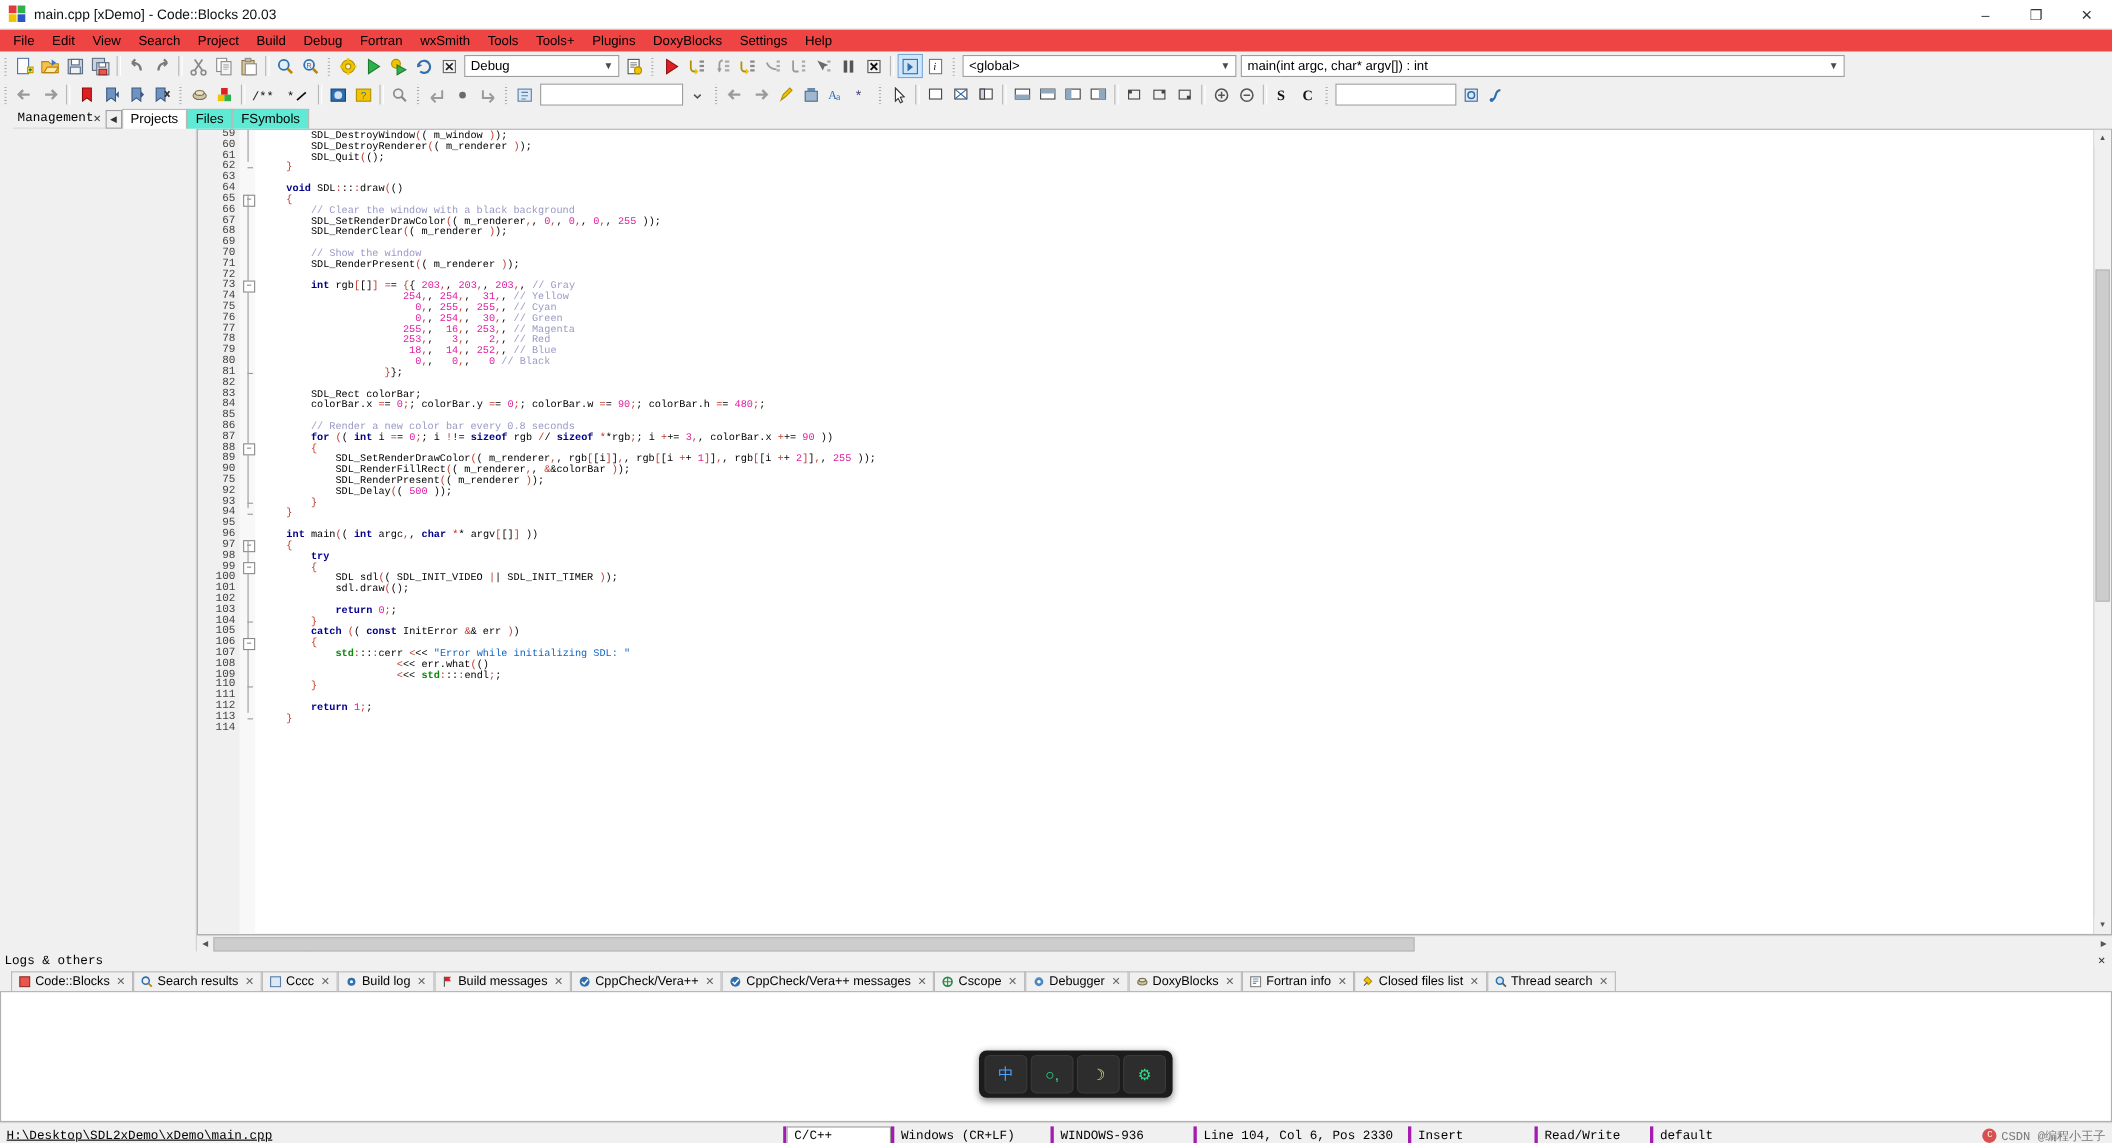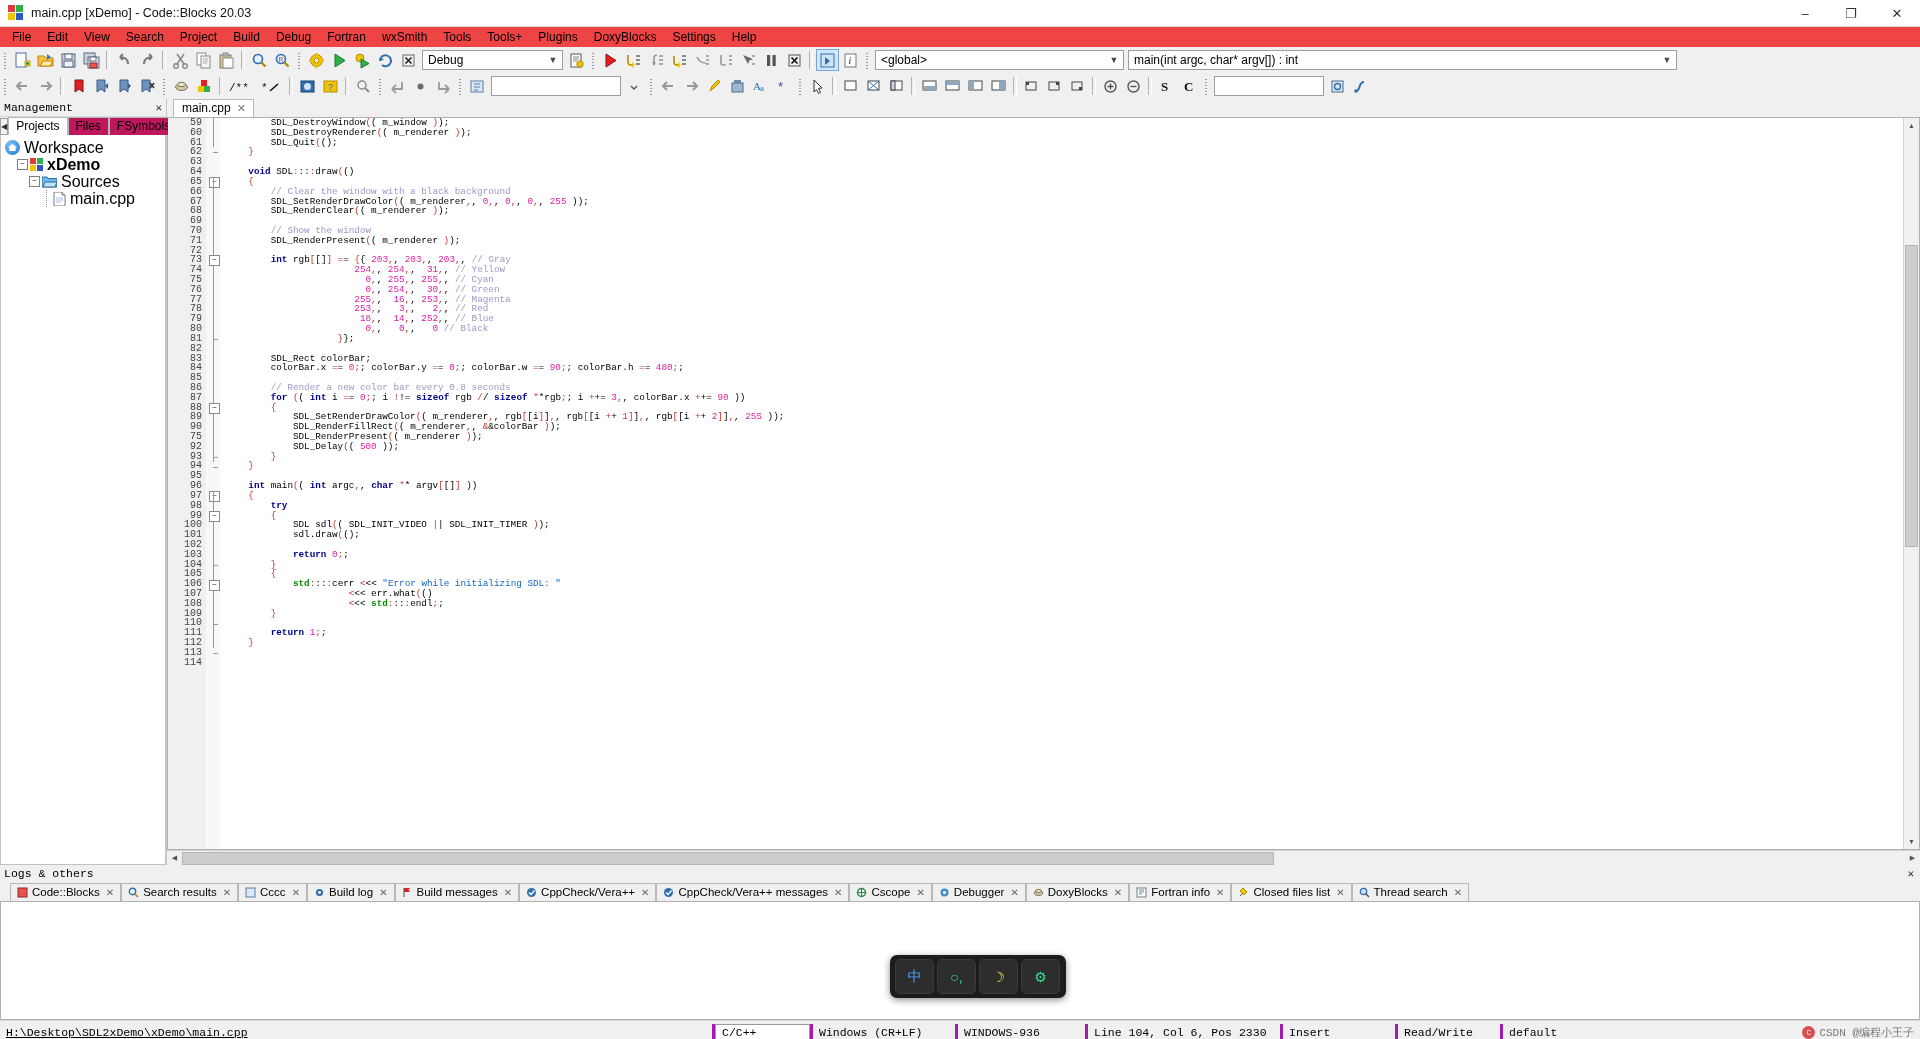--- a/index.html
+++ b/index.html
@@ -29,28 +29,28 @@
         background:repeating-linear-gradient(to bottom,#9a9a9a 0 1px,transparent 1px 3px);
         background-size:2px 3px;background-repeat:repeat-y;background-position:1px 2px;}
   .ticon{width:21px;height:20px;margin:0 1px;display:flex;align-items:center;justify-content:center;}
   .ticon svg{display:block;}
   .combo{height:18px;background:#fff;border:1px solid #9d9d9d;display:flex;align-items:center;
          padding:0 2px 0 5px;font-size:12px;color:#000;margin:0 2px;}
   .combo .caret{margin-left:auto;width:14px;text-align:center;color:#4a4a4a;font-size:9px;}
   .blank-in{height:18px;background:#fff;border:1px solid #9d9d9d;margin:0 2px;}
   
   .main{display:flex;height:766px;background:#f0f0f0;}
-  .mgmt{width:166px;background:#f0f0f0;display:flex;flex-direction:column;border-right:1px solid #c8c8c8;}
+  .mgmt{width:166px;background:#f0f0f0;display:flex;flex-direction:row;border-right:1px solid #c8c8c8;margin-left:12px;}
   .mgmt-head{height:17px;background:#f0f0f0;display:flex;align-items:center;font-size:11.5px;
              font-family:"Liberation Mono",monospace;padding-left:4px;border-bottom:1px solid #d8d8d8;}
   .mgmt-x{margin-left:auto;margin-right:4px;font-size:11px;color:#333;}
   .tabs-row{height:18px;display:flex;align-items:flex-end;background:#f0f0f0;position:relative;}
   .tab-arrow{width:13px;height:15px;border:1px solid #a0a0a0;background:#f0f0f0;font-size:8px;
              display:flex;align-items:center;justify-content:center;color:#333;}
-  .ptab{padding:1px 7px 2px 7px;font-size:12px;border:1px solid #b9b9b9;border-bottom:none;background:#be185d;color:#000;}
+  .ptab{padding:1px 7px 2px 7px;font-size:12px;border:1px solid #b9b9b9;border-bottom:none;background:#5eead4;color:#000;}
   .ptab.active{background:#fff;font-weight:normal;position:relative;z-index:2;}
   .tree{flex:1;background:#fff;border:1px solid #c2c2c2;border-top:none;padding:4px 0 0 0;overflow:hidden;font-size:12px;}
   .tnode{display:flex;align-items:center;height:17px;white-space:nowrap;}
   .expander{width:9px;height:9px;border:1px solid #808080;background:#fff;
             font-size:8px;line-height:7px;text-align:center;color:#333;flex:none;margin-right:2px;}
   .home-ico{width:15px;height:15px;border-radius:50%;background:radial-gradient(circle at 35% 30%,#7cc0f5,#1d7ad4);
             position:relative;flex:none;margin-right:4px;}
   .home-ico::after{content:"";position:absolute;left:3px;top:4px;width:9px;height:7px;background:#fff;
             clip-path:polygon(50% 0,100% 45%,85% 45%,85% 100%,15% 100%,15% 45%,0 45%);}
   .proj-ico{width:13px;height:13px;position:relative;flex:none;margin-right:4px;}
@@ -833,20 +833,21 @@
             <div class="ln">&nbsp;</div>
             <div class="ln">    <span class="kw">int</span><span class="op"> </span>main<span class="op">(</span>( <span class="kw">int</span><span class="op"> </span>argc<span class="op">,</span>, <span class="kw">char</span><span class="op"> </span><span class="op">*</span>* argv<span class="op">[</span>[]<span class="op">]</span> ))</div>
             <div class="ln">    <span class="op">{</span></div>
             <div class="ln">        <span class="kw">try</span></div>
             <div class="ln">        <span class="op">{</span></div>
             <div class="ln">            SDL sdl<span class="op">(</span>( SDL_INIT_VIDEO <span class="op">|</span>| SDL_INIT_TIMER <span class="op">)</span>);</div>
             <div class="ln">            sdl.draw<span class="op">(</span>();</div>
             <div class="ln">&nbsp;</div>
             <div class="ln">            <span class="kw">return</span><span class="op"> </span><span class="num">0</span><span class="op">;</span>;</div>
             <div class="ln">        <span class="op">}</span></div>
+            <div class="ln">        <span class="kw">catch</span><span class="op"> </span><span class="op">(</span>( <span class="kw">const</span><span class="op"> </span>InitError <span class="op">&amp;</span>&amp; err <span class="op">)</span>)</div>
             <div class="ln">        <span class="op">{</span></div>
             <div class="ln">            <span class="pp">std</span><span class="op">:</span>::<span class="op">:</span>cerr<span class="op"> </span><span class="op">&lt;</span>&lt;&lt; <span class="str">"Error while initializing SDL: "</span></div>
             <div class="ln">                      <span class="op">&lt;</span>&lt;&lt; err.what<span class="op">(</span>()</div>
             <div class="ln">                      <span class="op">&lt;</span>&lt;&lt; <span class="pp">std</span><span class="op">:</span>::<span class="op">:</span>endl<span class="op">;</span>;</div>
             <div class="ln">        <span class="op">}</span></div>
             <div class="ln">&nbsp;</div>
             <div class="ln">        <span class="kw">return</span><span class="op"> </span><span class="num">1</span><span class="op">;</span>;</div>
             <div class="ln">    <span class="op">}</span></div>
             <div class="ln">&nbsp;</div>
           </div>

